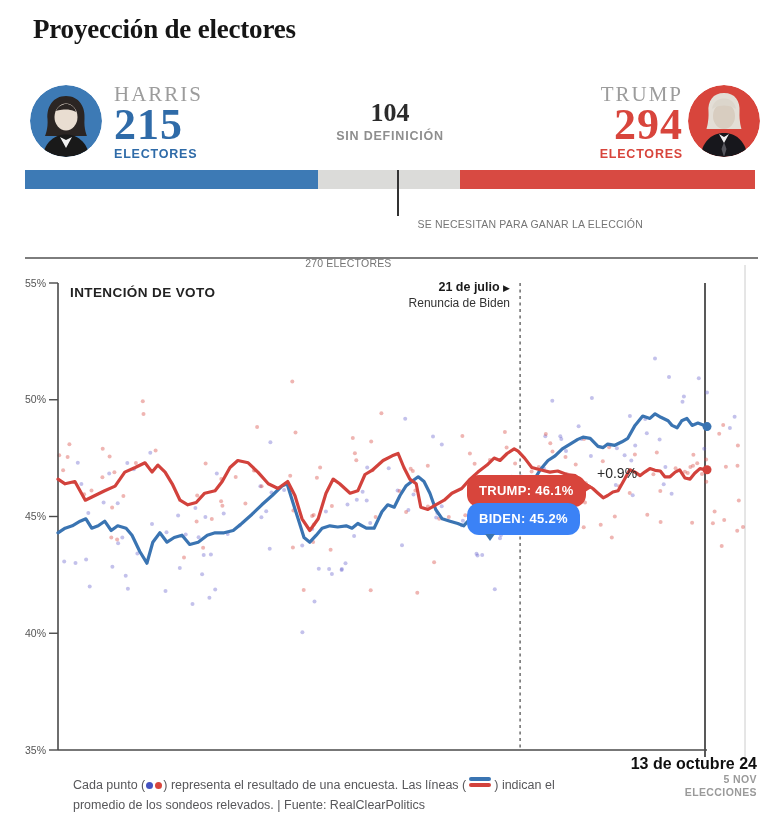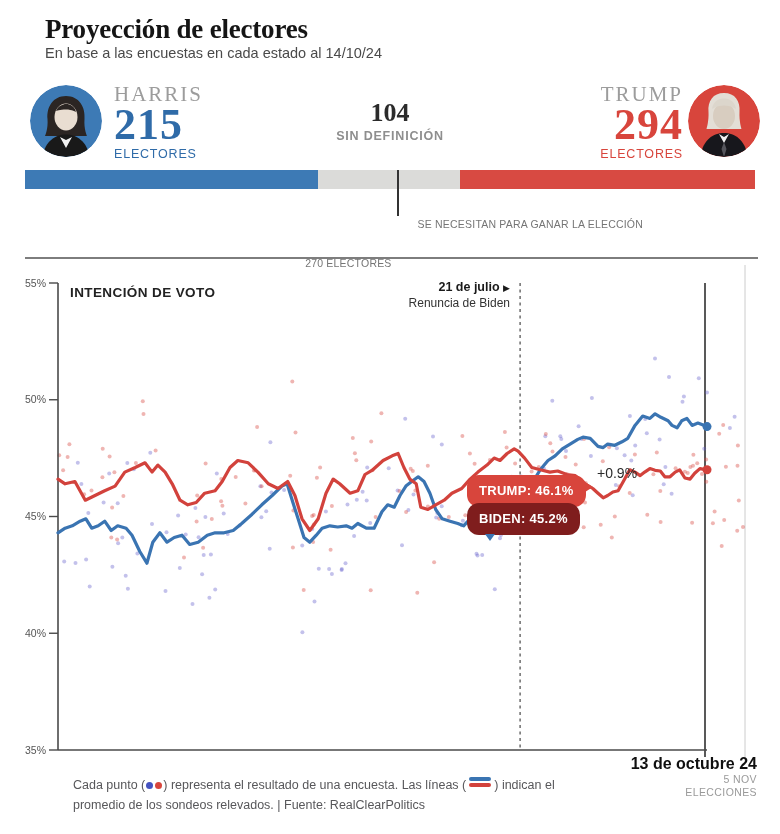--- a/index.html
+++ b/index.html
@@ -17,21 +17,21 @@
   .avatar{position:absolute;width:72px;height:72px;border-radius:50%;overflow:hidden;}
   .avatar svg{display:block;}
   .av-harris{left:30px;top:1px;}
   .av-trump{left:688px;top:1px;}
   .cand-text-h{position:absolute;left:114px;top:0;text-align:left;}
   .cand-text-t{position:absolute;right:97px;top:0;text-align:right;}
   .cand-name{font-family:"Liberation Serif","DejaVu Serif",serif;font-size:21px;color:#9c9c9c;
              letter-spacing:2px;line-height:20px;}
   .cand-num{font-family:"Liberation Serif","DejaVu Serif",serif;font-size:44px;font-weight:700;
             line-height:42px;letter-spacing:1px;}
-  .cand-label{font-size:12.5px;font-weight:400;letter-spacing:0.8px;line-height:16px;}
+  .cand-label{font-size:12.5px;font-weight:700;letter-spacing:0.8px;line-height:16px;}
   .c-blue{color:var(--blue-num);}
   .c-red{color:var(--red);}
   .undecided{position:absolute;left:300px;top:16px;width:180px;text-align:center;}
   .und-num{font-family:"Liberation Serif","DejaVu Serif",serif;font-size:26px;font-weight:700;
            color:#2b2b2b;line-height:26px;}
   .und-label{font-size:12.5px;font-weight:700;color:#8e8e8e;letter-spacing:0.8px;margin-top:3px;}
 
   
   .race-bar{position:absolute;left:25px;top:170px;width:730px;height:19px;display:flex;}
   .race-bar .seg{height:100%;}
@@ -55,37 +55,36 @@
   .pill-biden{left:467px;top:503px;}
   .tail-right{position:absolute;right:-7px;top:7px;width:0;height:0;
               border-top:5px solid transparent;border-bottom:5px solid transparent;
               border-left:8px solid #d8453c;}
   .tail-down{position:absolute;left:18px;bottom:-6px;width:0;height:0;
              border-left:5px solid transparent;border-right:5px solid transparent;
              border-top:7px solid #3a74b2;}
   .gap-label{position:absolute;left:597px;top:465px;font-size:14px;color:#2b2b2b;}
   .end-date{position:absolute;right:23px;top:755px;font-size:16px;font-weight:700;color:#101010;}
   .election-label{position:absolute;right:23px;top:773px;text-align:right;font-size:10.5px;
-                  font-weight:400;color:#9a9a9a;letter-spacing:0.4px;line-height:12.5px;}
+                  font-weight:700;color:#9a9a9a;letter-spacing:0.4px;line-height:12.5px;}
 
   
   .footer{position:absolute;left:25px;top:775px;width:540px;font-size:12.5px;color:#57575a;
           line-height:20px;margin-left:48px;}
   .legend-dot{display:inline-block;width:7px;height:7px;border-radius:50%;margin:0 1px;}
   .legend-lines{display:inline-block;width:22px;margin:0 3px;vertical-align:2px;}
   .legend-lines i{display:block;height:4px;border-radius:2px;margin-top:2px;}
 </style>
 </head>
 <body>
 
 <div class="root">
 
   <div class="hdr">
     <h1>Proyección de electores</h1>
-    <span class="sub">En base a las encuestas en cada estado al 14/10/24</span>
   </div>
 
   <div class="scoreboard">
     <div class="avatar av-harris">
       <svg width="72" height="72" viewBox="0 0 72 72">
         <defs>
             <clipPath id="clipH">
               <circle cx="36" cy="36" r="36"></circle>
             </clipPath>
           </defs>
@@ -422,21 +421,21 @@
       </svg>
     <div class="chart-title">INTENCIÓN DE VOTO</div>
     <div class="event-label">
       <div class="event-bold"><span>21 de julio</span> <span class="event-arrow">▶</span></div>
       <div class="event-sub">Renuncia de Biden</div>
     </div>
     <div class="pill pill-trump" id="pill-trump" style="background: rgb(216, 69, 60);">
       <span>TRUMP: 46.1%</span>
       <span class="tail-right" id="tail-trump" style="border-left-color: rgb(216, 69, 60);"></span>
     </div>
-    <div class="pill pill-biden" id="pill-biden" style="background: #7f1d1d;">
+    <div class="pill pill-biden" id="pill-biden" style="background: #3b82f6;">
       <span>BIDEN: 45.2%</span>
       <span class="tail-down" id="tail-biden" style="border-top-color: rgb(58, 116, 178);"></span>
     </div>
     <div class="gap-label">+0.9%</div>
     <div class="end-date">13 de octubre 24</div>
     <div class="election-label">
       <div>5 NOV</div>
       <div>ELECCIONES</div>
     </div>
   </div>

